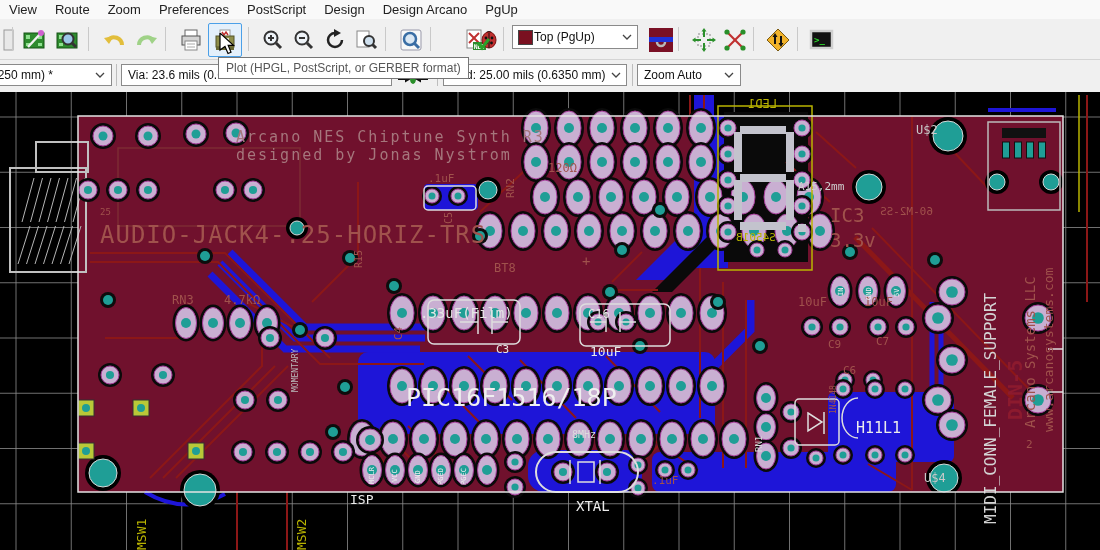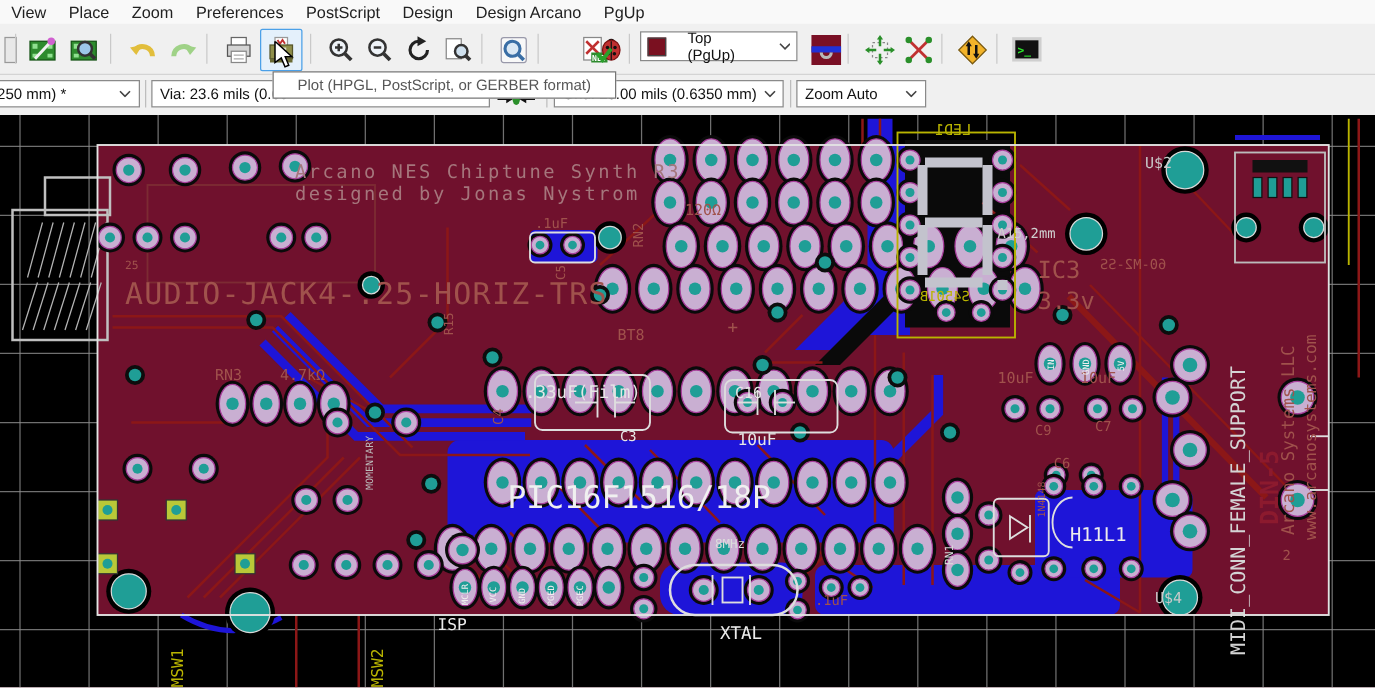--- a/index.html
+++ b/index.html
@@ -10,49 +10,49 @@
            display:flex;align-items:center;font-size:13px;color:#222;}
   .menubar .mitem{padding:1px 9px;white-space:nowrap;cursor:default;}
   
   .toolbar1{position:absolute;left:0;top:19px;width:1100px;height:40px;background:#f0f0f0;
             border-bottom:1px solid #d4d4d4;}
   .tbtn{position:absolute;top:5px;width:30px;height:30px;display:flex;align-items:center;
         justify-content:center;border:1px solid transparent;border-radius:2px;}
   .tbtn.sel{border:1px solid #4ba0e8;background:#e4f0fb;width:32px;height:32px;top:4px;}
   .tsep{position:absolute;top:8px;width:1px;height:24px;background:#c9c9c9;}
   .layercombo{position:absolute;left:512px;top:6px;width:126px;height:24px;background:#fff;
-              border:1px solid #8a8a8a;display:flex;align-items:center;gap:17px;padding:0 5px;
+              border:1px solid #8a8a8a;display:flex;align-items:center;gap:1px;padding:0 5px;
               font-size:12px;color:#111;box-sizing:border-box;}
   .layerswatch{width:13px;height:13px;background:#7a1020;border:1px solid #444;flex:none;}
   .layercombo .chev{margin-left:auto;}
   
   .toolbar2{position:absolute;left:0;top:60px;width:1100px;height:32px;background:#f0f0f0;
             border-bottom:1px solid #c8c8c8;}
   .combo{position:absolute;top:4px;height:22px;background:#fff;border:1px solid #8a8a8a;
          display:flex;align-items:center;font-size:12px;color:#111;box-sizing:border-box;
          padding:0 6px;white-space:nowrap;overflow:hidden;}
   .combo .chev{margin-left:auto;padding-left:6px;flex:none;}
   .t2sep{position:absolute;top:4px;width:1px;height:22px;background:#bdbdbd;}
   
   .tooltip{position:absolute;left:218px;top:57px;height:20px;background:#ffffff;
            border:1px solid #767676;color:#575757;font-size:12px;display:flex;
-           align-items:center;padding:0 19px;z-index:60;white-space:nowrap;}
+           align-items:center;padding:0 7px;z-index:60;white-space:nowrap;}
   .cursor{position:absolute;left:219px;top:33px;z-index:70;}
   
   .canvas{position:absolute;left:0;top:92px;width:1100px;height:458px;background:#000;}
   svg text{font-family:"DejaVu Sans Mono",monospace;}
 </style>
 </head>
 <body>
 
 <div class="app">
 
   <div class="menubar">
     <span class="mitem">View</span>
-    <span class="mitem">Place</span>
+    <span class="mitem">Route</span>
     <span class="mitem">Zoom</span>
     <span class="mitem">Preferences</span>
     <span class="mitem">PostScript</span>
     <span class="mitem">Design</span>
     <span class="mitem">Design Arcano</span>
     <span class="mitem">PgUp</span>
   </div>
 
   <div class="toolbar1">
     <div class="tbtn" style="left:-14px">

